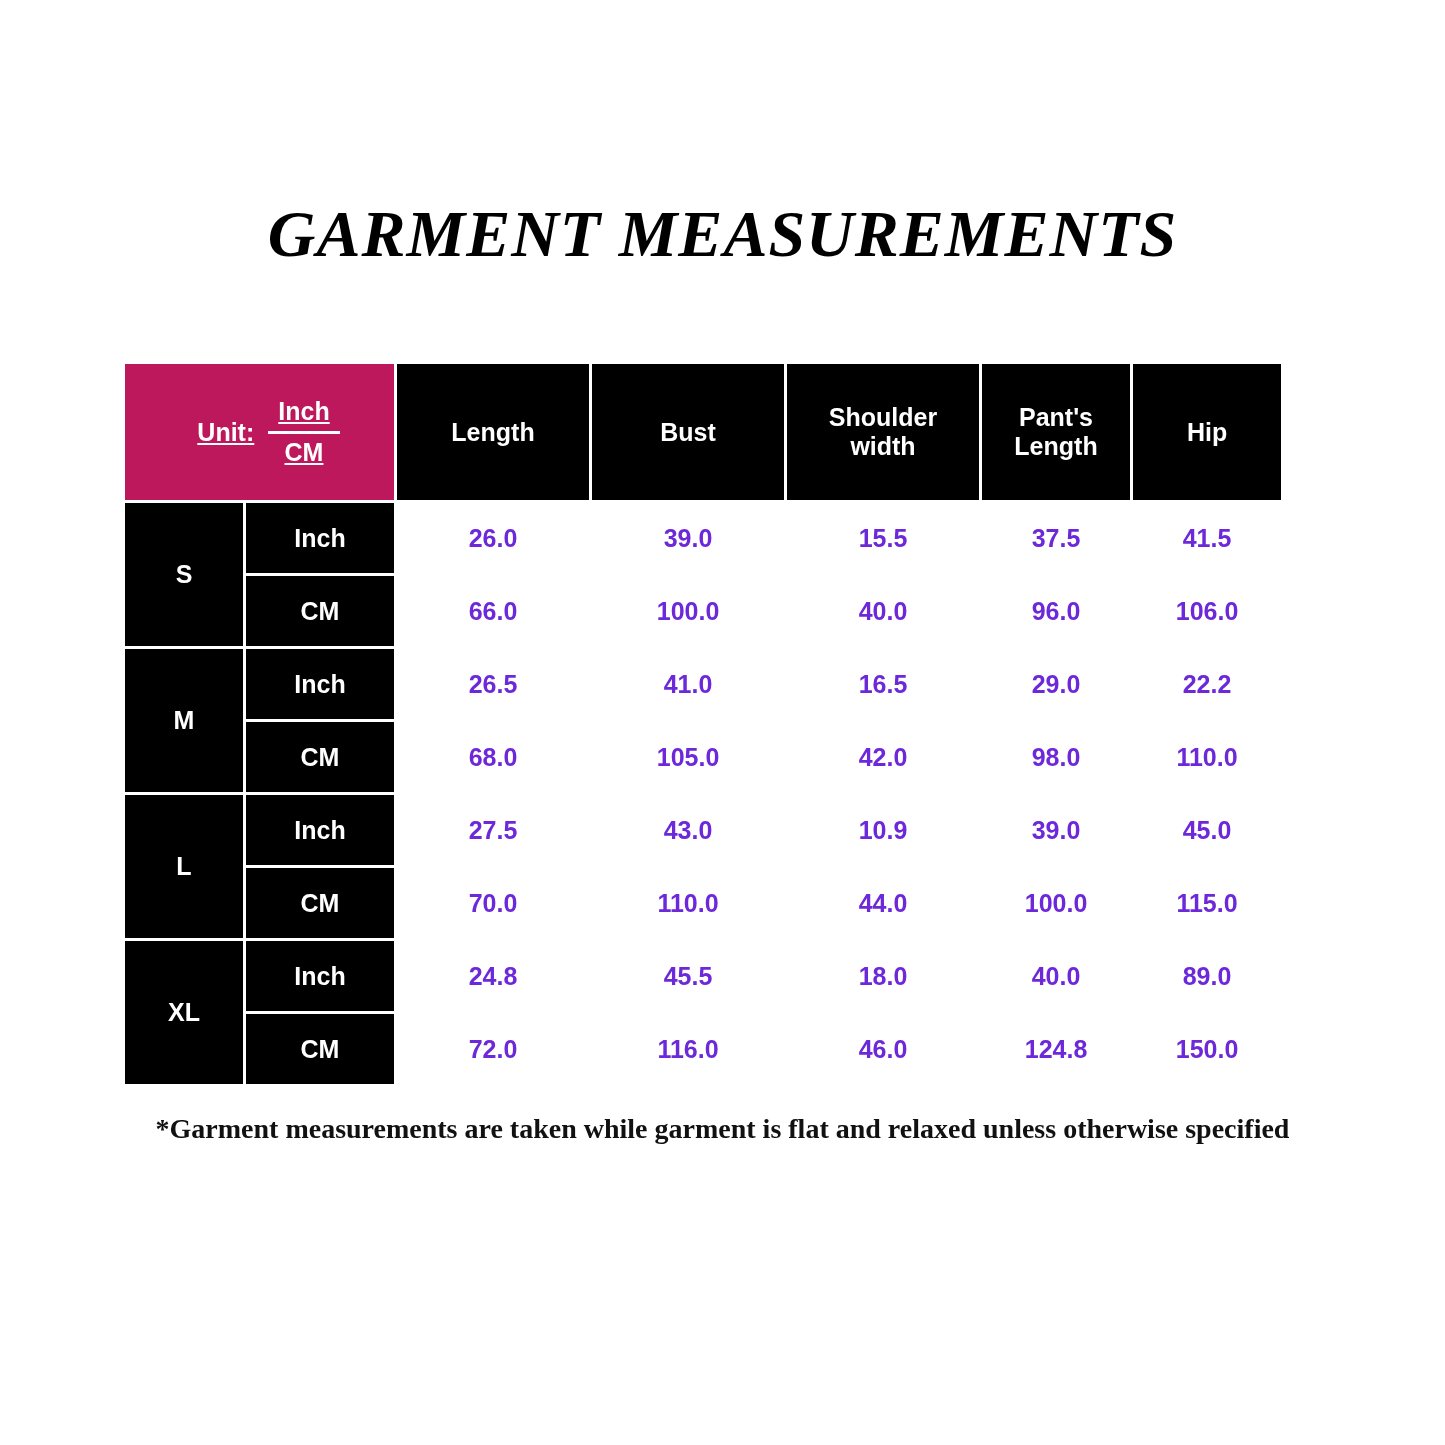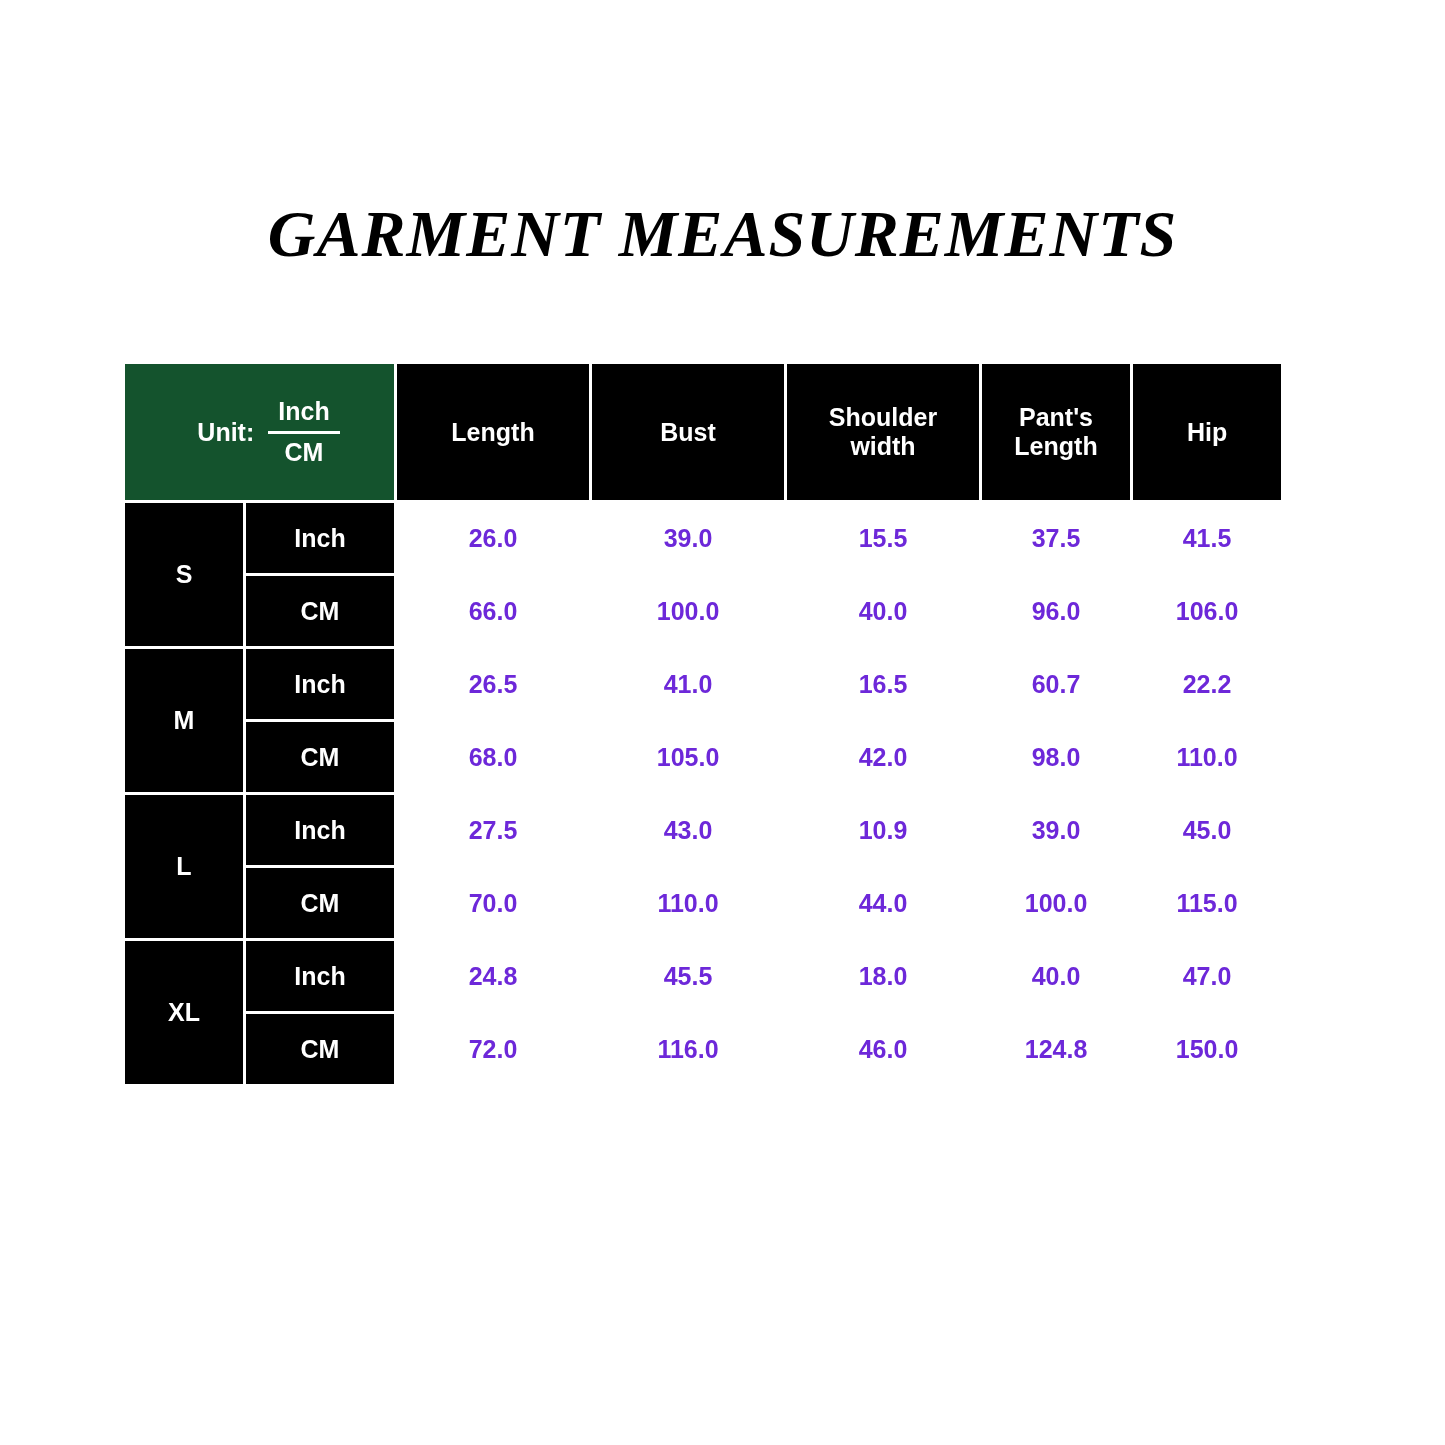--- a/index.html
+++ b/index.html
@@ -57,23 +57,24 @@
     line-height: 1.15;
     border: none;
   }
   .hdr-cell {
     background: #000000;
     color: #ffffff;
     height: 136px;
     font-size: 26px;
   }
   .unit-cell {
-    background: #14532d;
+    background: #be185d;
     color: #ffffff;
     height: 136px;
+    text-decoration: underline;
   }
   .unit-inner {
     display: flex;
     align-items: center;
     justify-content: center;
     gap: 14px;
     padding-left: 18px;
   }
   .unit-label {
     font-size: 25px;
@@ -189,21 +190,21 @@
           <td class="val-cell">96.0</td>
           <td class="val-cell">106.0</td>
         </tr>
 
         <tr>
           <td class="size-cell" rowspan="2">M</td>
           <td class="unitname-cell">Inch</td>
           <td class="val-cell">26.5</td>
           <td class="val-cell">41.0</td>
           <td class="val-cell">16.5</td>
-          <td class="val-cell">60.7</td>
+          <td class="val-cell">29.0</td>
           <td class="val-cell">22.2</td>
         </tr>
         <tr>
           <td class="unitname-cell">CM</td>
           <td class="val-cell">68.0</td>
           <td class="val-cell">105.0</td>
           <td class="val-cell">42.0</td>
           <td class="val-cell">98.0</td>
           <td class="val-cell">110.0</td>
         </tr>
@@ -226,29 +227,30 @@
           <td class="val-cell">115.0</td>
         </tr>
 
         <tr>
           <td class="size-cell" rowspan="2">XL</td>
           <td class="unitname-cell">Inch</td>
           <td class="val-cell">24.8</td>
           <td class="val-cell">45.5</td>
           <td class="val-cell">18.0</td>
           <td class="val-cell">40.0</td>
-          <td class="val-cell">47.0</td>
+          <td class="val-cell">89.0</td>
         </tr>
         <tr>
           <td class="unitname-cell">CM</td>
           <td class="val-cell">72.0</td>
           <td class="val-cell">116.0</td>
           <td class="val-cell">46.0</td>
           <td class="val-cell">124.8</td>
           <td class="val-cell">150.0</td>
         </tr>
 
       </tbody>
     </table>
   </div>
 
+  <div class="footnote">*Garment measurements are taken while garment is flat and relaxed unless otherwise specified</div>
 
 </div>
 
 </body></html>

